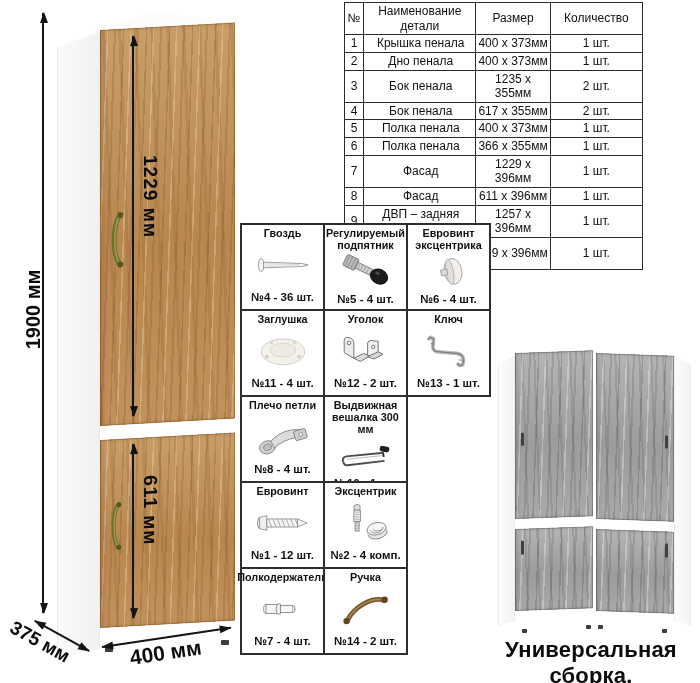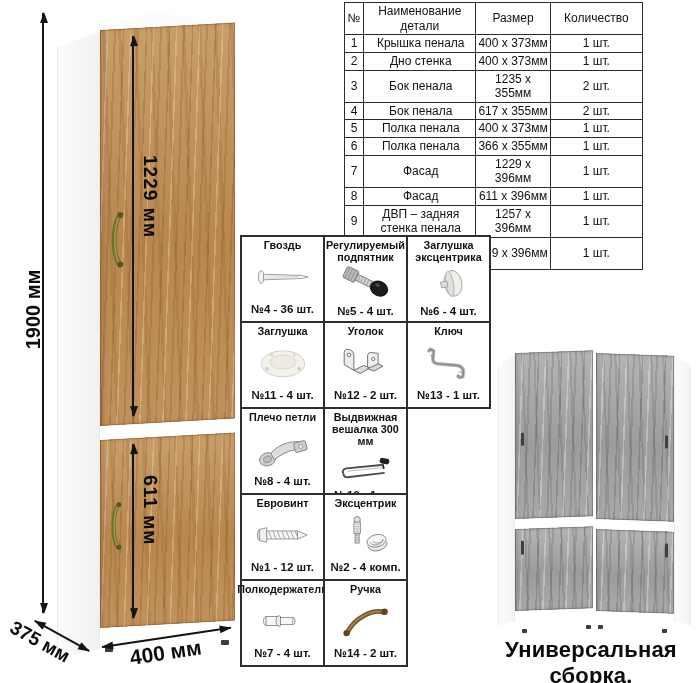--- a/index.html
+++ b/index.html
@@ -63,21 +63,21 @@
   table.parts td.c1{text-align:center;padding-left:4px;}
   table.parts col.w0{width:19px;} table.parts col.w1{width:112px;}
   table.parts col.w2{width:74px;} table.parts col.w3{width:92px;}
 
   
   .hw-grid{position:absolute;left:240px;top:219px;}
   .hw-row{display:flex;}
   .hw-cell{width:79px;height:81px;border:2px solid #2e2e2e;background:#fff;
     margin-left:-2px;margin-top:-2px;padding:2px 1px 1px;display:flex;flex-direction:column;
     align-items:center;}
-  .hw-row:first-child .hw-cell{margin-top:16px;}
+  .hw-row:first-child .hw-cell{margin-top:4px;}
   .hw-cell:first-child{margin-left:0;}
   .hw-name{font-weight:bold;font-size:10.8px;line-height:1.12;text-align:center;}
   .hw-icon{flex:1;display:flex;align-items:center;justify-content:center;}
   .hw-icon svg{width:64px;height:42px;}
   .hw-count{font-weight:bold;font-size:11.5px;padding-bottom:5px;}
 
   
   .vcab{position:absolute;width:95px;height:292px;}
   .vcab .side{position:absolute;top:13px;width:17px;height:270px;
     background:linear-gradient(90deg,#fcfcfc,#f3f3f3);box-shadow:inset 0 0 0 1px #ececec;}
@@ -157,21 +157,21 @@
       </thead>
     <tbody>
         <tr>
           <td class="c0">1</td>
           <td class="c1">Крышка пенала</td>
           <td class="c2">400 х 373мм</td>
           <td class="c3">1 шт.</td>
         </tr>
         <tr>
           <td class="c0">2</td>
-          <td class="c1">Дно стенка</td>
+          <td class="c1">Дно пенала</td>
           <td class="c2">400 х 373мм</td>
           <td class="c3">1 шт.</td>
         </tr>
         <tr>
           <td class="c0">3</td>
           <td class="c1">Бок пенала</td>
           <td class="c2">1235 х 355мм</td>
           <td class="c3">2 шт.</td>
         </tr>
         <tr>
@@ -244,21 +244,21 @@
                 <rect x="22" y="19.5" width="20" height="8" fill="#d3d3d3" stroke="#777"></rect>
                 <path d="M25 19.5v8M29 19.5v8M33 19.5v8M37 19.5v8M41 19.5v8" stroke="#9a9a9a" stroke-width="1"></path>
                 <ellipse cx="53" cy="24" rx="11" ry="9" fill="#1c1c1c" stroke="#000"></ellipse>
                 <ellipse cx="49.5" cy="21" rx="3" ry="2" fill="#4d4d4d"></ellipse>
               </g>
             </svg>
           </div>
           <div class="hw-count">№5 - 4 шт.</div>
         </div>
         <div class="hw-cell">
-          <div class="hw-name">Заглушка эксцентрика</div>
+          <div class="hw-name">Евровинт эксцентрика</div>
           <div class="hw-icon">
             <svg viewBox="0 0 72 52">
               <g transform="rotate(-10 36 26)">
                 <ellipse cx="41" cy="26" rx="11" ry="16" fill="#f1efec" stroke="#9a9a9a"></ellipse>
                 <ellipse cx="37" cy="26" rx="4.5" ry="16" fill="#e3e0da" stroke="#ababab"></ellipse>
                 <rect x="26" y="22" width="8" height="7" fill="#ddd" stroke="#999"></rect>
               </g>
             </svg>
           </div>
           <div class="hw-count">№6 - 4 шт.</div>

